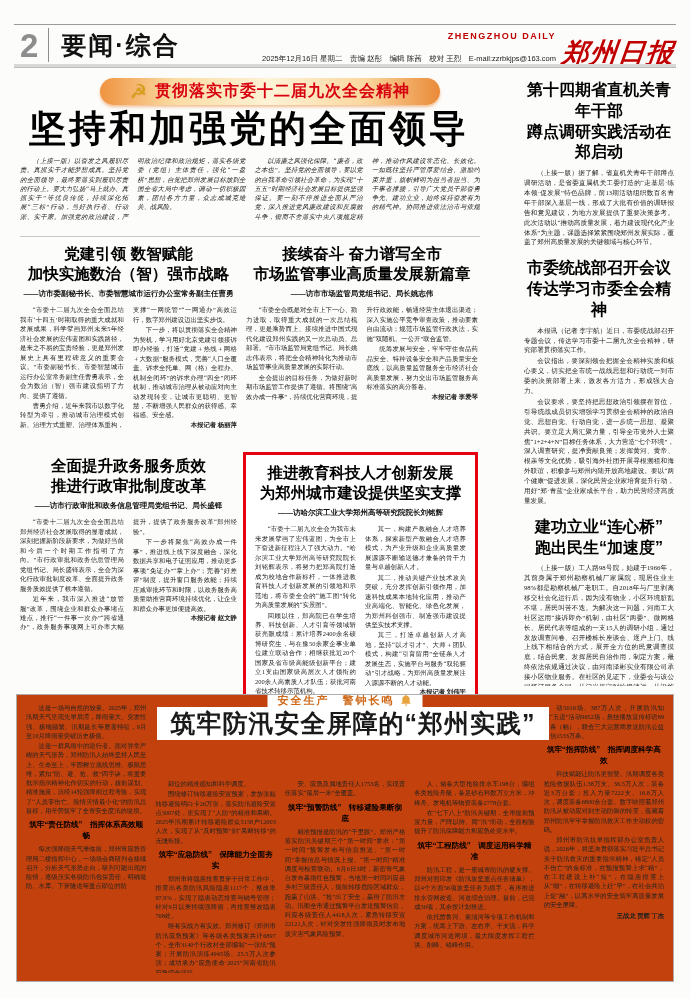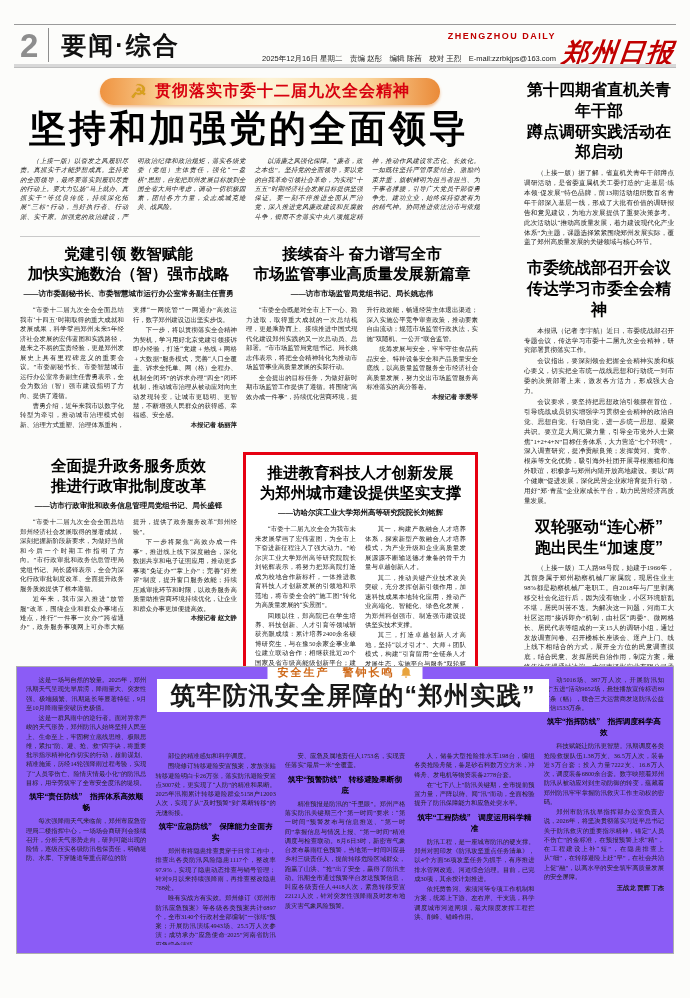--- a/index.html
+++ b/index.html
@@ -40,22 +40,22 @@
   .cols2{column-count:2;column-gap:9px;font-size:6.4px;line-height:1.48;text-align:justify;color:#222;height:100%;}
   .reporter{text-align:right;font-weight:bold;text-indent:0;}
   .redbox{border:3.5px solid #e60012;padding:8px 9px;background:#fff;}
   
   .sidebar{position:absolute;left:492px;top:80px;width:182px;height:606px;overflow:hidden;}
   .sb-art{margin-bottom:11px;margin-left:32px;}
   .sb-art h3{margin:0 0 5px 0;text-align:center;font-size:16px;line-height:1.3;font-weight:bold;color:#000;}
   .sb-body{font-size:6.6px;line-height:1.5;text-align:justify;color:#222;}
   .sb-sub{font-weight:normal;font-size:14px;margin:4px 0 3px 0;color:#000;}
   
-  .bbox{position:absolute;left:16px;top:666px;width:658px;height:288px;border:1px solid #aeaeae;
-        background:#8b5cf6;padding:8px 9px;overflow:hidden;}
+  .bbox{position:absolute;left:16px;top:694px;width:658px;height:288px;border:1px solid #aeaeae;
+        background:#c2410c;padding:8px 9px;overflow:hidden;}
   .badge{position:absolute;left:50%;top:-3px;transform:translateX(-50%);background:#fff;padding:1px 10px 2px 10px;
          color:#cf6a1a;font-weight:bold;font-size:11px;letter-spacing:2px;border-bottom:2px solid #eba24a;
          display:flex;align-items:center;gap:5px;white-space:nowrap;}
   .bhead{position:absolute;left:140px;top:12px;width:392px;text-align:center;background:#fff;z-index:2;}
   .bkicker{font-size:13px;font-weight:bold;letter-spacing:1px;margin-bottom:4px;}
   .btitle{font-size:25px;font-weight:bold;letter-spacing:1px;}
   .bcols{display:flex;gap:9px;height:100%;}
   .bcol{flex:1 1 0;font-size:6.3px;line-height:1.47;text-align:justify;color:#222;overflow:hidden;}
   .bcol.inset{padding-top:76px;}
   .bcol h4{margin:4px 0 3px 0;text-align:center;font-size:7.6px;font-weight:bold;text-indent:0;color:#000;}
@@ -172,21 +172,21 @@
       <span>传达学习市委全会精神</span>
     </h3>
     <div class="sb-body serif">
         <p>本报讯（记者 李宇航）近日，市委统战部召开专题会议，传达学习市委十二届九次全会精神，研究部署贯彻落实工作。</p>
         <p>会议指出，要深刻领会把握全会精神实质和核心要义，切实把全市统一战线思想和行动统一到市委的决策部署上来，激发各方活力，形成强大合力。</p>
         <p>会议要求，要坚持把思想政治引领摆在首位，引导统战成员切实增强学习贯彻全会精神的政治自觉、思想自觉、行动自觉，进一步统一思想、凝聚共识。要立足大局汇聚力量，引导全市党外人士聚焦“1+2+4+N”目标任务体系，大力营造“七个环境”，深入调查研究，提净贡献良策；发挥黄河、黄帝、根亲等文化优势，吸引海外社团开展寻根溯祖和海外联谊，积极参与郑州内陆开放高地建设。要以“两个健康”促进发展，深化民营企业家培育提升行动，用好“郑·青蓝”企业家成长平台，助力民营经济高质量发展。</p>
       </div>
   </div>
   <div class="sb-art">
     <h3>
-      <span>双轮驱动“连心桥”</span><br>
+      <span>建功立业“连心桥”</span><br>
       <span>跑出民生“加速度”</span>
     </h3>
     <div class="sb-body serif">
         <p>（上接一版）工人路98号院，始建于1966年，其前身属于郑州勘察机械厂家属院，现居住业主98%都是勘察机械厂老职工。自2018年与厂里剥离移交社会化运行后，因为没有物业，小区环境脏乱不堪，居民叫苦不迭。为解决这一问题，河南工大社区运用“接诉即办”机制，由社区“两委”、微网格长、居民代表等组成的一支15人的调研小组，通过发放调查问卷、召开楼栋长座谈会、逐户上门、线上线下相结合的方式，展开全方位的民意调查摸底，结合民意、发挥居民自治作用，制定方案，最终依法依规通过决议，由河南泽彬实业有限公司承接小区物业服务。在社区的见证下，业委会与该公司签订服务合同，从门岗值守到垃圾清运，从设施维护到收费标准，每一条都写得清清楚楚，群众缴费也明明白白。</p>
       </div>
     <div class="sb-sub">数据里藏着群众需求和治理密码</div>
     <div class="sb-body serif">
         <p>部门报单，街道照实。对于老旧小区引进物业、养老服务、加装电梯这类专业事儿，林山寨街道采取的是职能部门解读政策、把握流程，街道社区联系群众、全程推进，让专业的人干专业的事，基层的人用好基层的情，推进系列问题的解决。</p>
       </div>
   </div>

